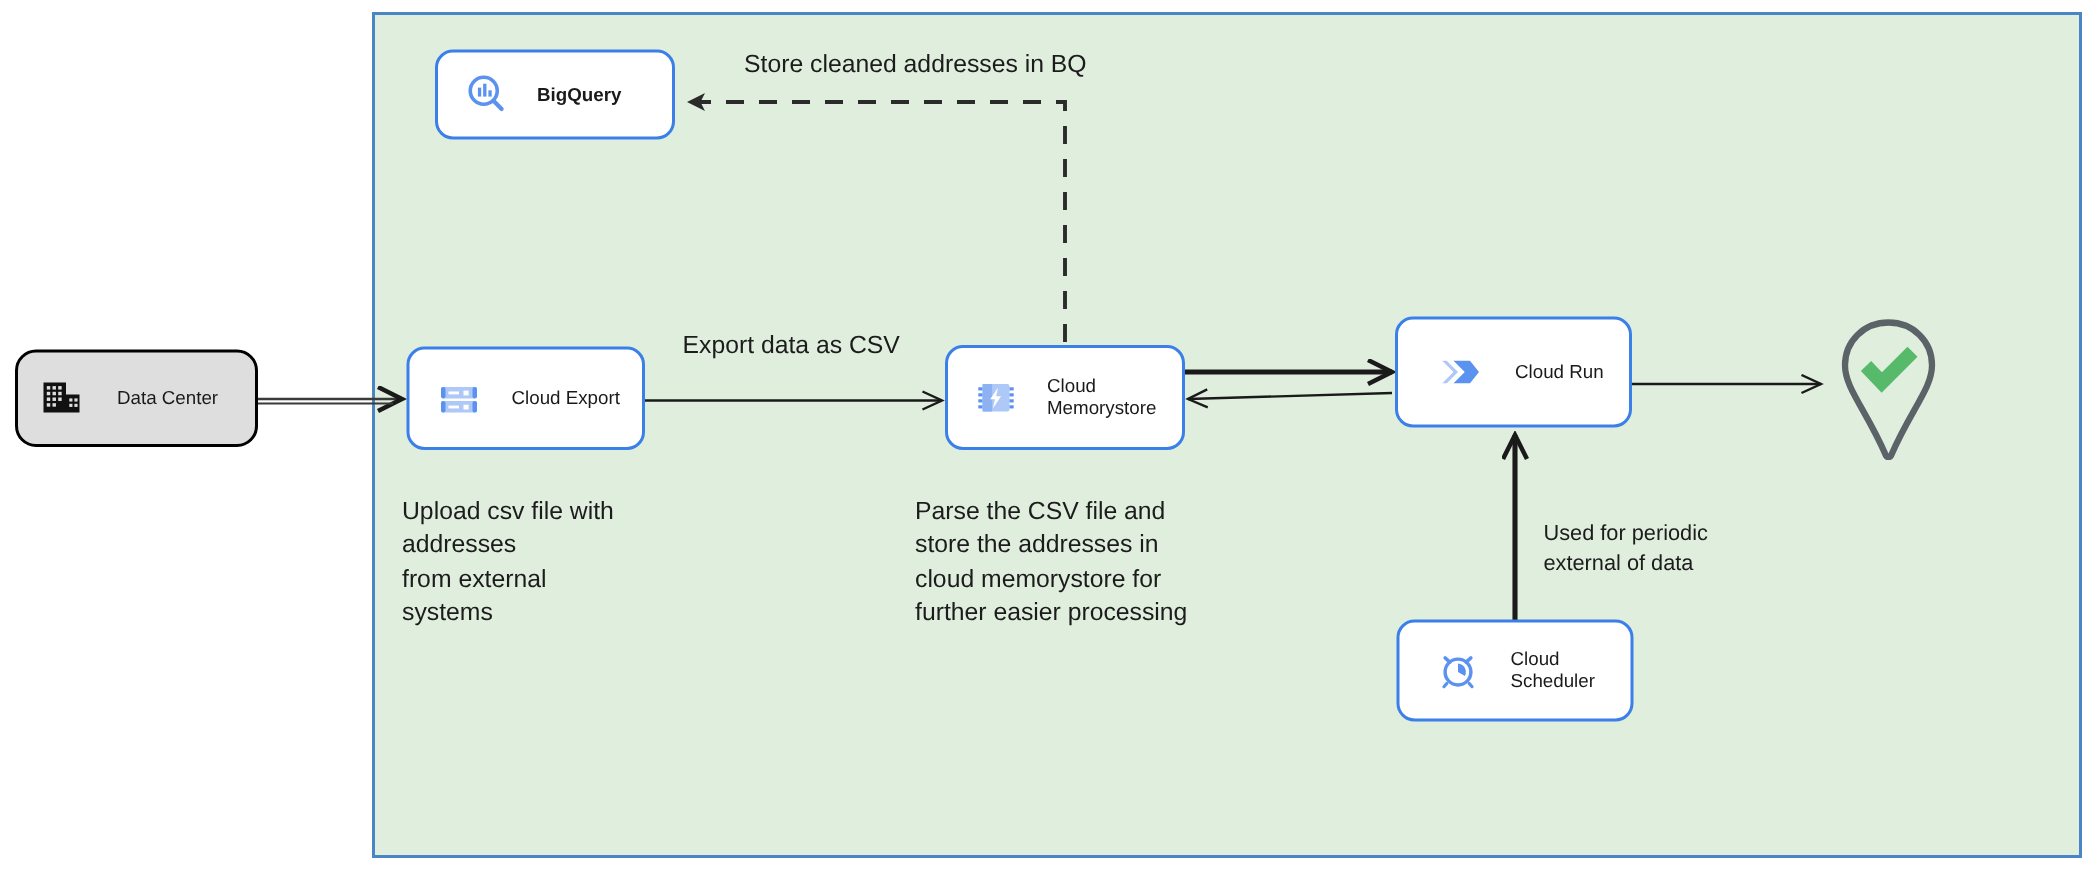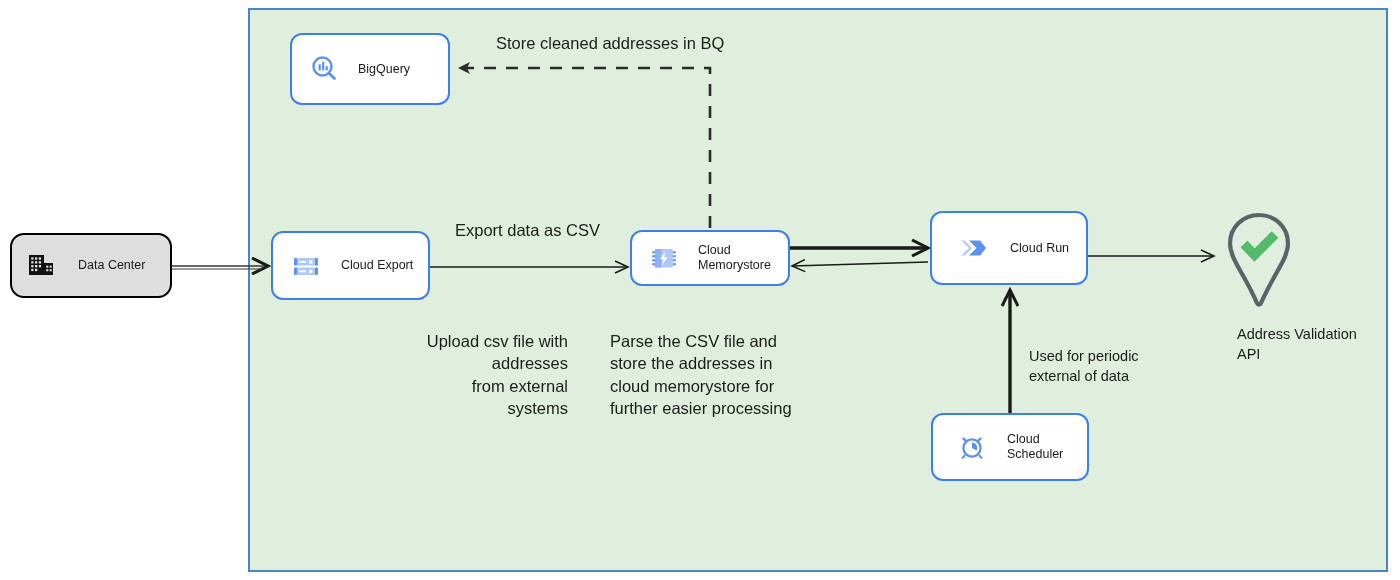--- a/index.html
+++ b/index.html
@@ -172,34 +172,34 @@
         <rect x="24" y="16.4" width="3" height="7.6" rx="1.4" fill="#5b92f0"></rect>
         <rect x="8" y="10" width="7" height="1.9" fill="#ffffff"></rect>
         <rect x="8" y="19.4" width="7" height="1.9" fill="#ffffff"></rect>
         <rect x="18" y="9.4" width="3.4" height="3.2" fill="#ffffff"></rect>
         <rect x="18" y="18.8" width="3.4" height="3.2" fill="#ffffff"></rect>
       </svg>
     </span>
     <span class="node-label" style="margin-left:20px;">Cloud Export</span>
   </div>
 
-  <div class="node gcp-node" style="left:290px; top:33px; width:160px; height:72px; padding-left:16px;">
+  <div class="node gcp-node" style="left:290px; top:33px; width:160px; height:60px; padding-left:16px;font-weight:bold;">
     <span class="node-icon">
       <svg width="32" height="32" viewBox="0 0 32 32">
         <circle cx="14.5" cy="13.5" r="9" fill="none" stroke="#5b92f0" stroke-width="2.4"></circle>
         <rect x="10.6" y="11.4" width="2.2" height="6" fill="#5b92f0"></rect>
         <rect x="14.1" y="8.8" width="2.2" height="8.6" fill="#5b92f0"></rect>
         <rect x="17.6" y="13.2" width="2.2" height="4.2" fill="#5b92f0"></rect>
         <line x1="21" y1="20.2" x2="26.4" y2="25.6" stroke="#5b92f0" stroke-width="2.8" stroke-linecap="round"></line>
       </svg>
     </span>
     <span class="node-label" style="margin-left:18px;">BigQuery</span>
   </div>
 
-  <div class="node gcp-node" style="left:630px; top:230px; width:160px; height:56px; padding-left:17px;">
+  <div class="node gcp-node" style="left:630px; top:230px; width:160px; height:70px; padding-left:17px;">
     <span class="node-icon">
       <svg width="30" height="30" viewBox="0 0 30 30">
         <g fill="#5b92f0">
           <rect x="3.2" y="8.2" width="3" height="2.1"></rect>
           <rect x="3.2" y="12.2" width="3" height="2.1"></rect>
           <rect x="3.2" y="16.2" width="3" height="2.1"></rect>
           <rect x="3.2" y="20.2" width="3" height="2.1"></rect>
           <rect x="23.8" y="8.2" width="3" height="2.1"></rect>
           <rect x="23.8" y="12.2" width="3" height="2.1"></rect>
           <rect x="23.8" y="16.2" width="3" height="2.1"></rect>
@@ -237,28 +237,26 @@
     </span>
     <span class="node-label" style="margin-left:20px;">Cloud Scheduler</span>
   </div>
 
   <div style="position:absolute; left:1218px; top:207px; width:82px; height:106px;">
     <svg width="82" height="106" viewBox="0 0 82 106">
       <path d="M41,8 C24.5,8 12,20.6 12,36.5 C12,52 26,66 39.2,96.5 C39.8,98 42.2,98 42.8,96.5 C56,66 70,52 70,36.5 C70,20.6 57.5,8 41,8 Z" fill="none" stroke="#5c6368" stroke-width="4.2" stroke-linejoin="round"></path>
       <path d="M26,37 L36.5,48 L57,27.5" fill="none" stroke="#56ba6a" stroke-width="9.5" stroke-linecap="butt" stroke-linejoin="miter"></path>
     </svg>
   </div>
-  <div class="ext-label" style="left:1237px; top:325px; width:160px;">Address Validation
-API</div>
 
   <div class="anno" style="left:496px; top:32px;">Store cleaned addresses in BQ</div>
 
   <div class="anno" style="left:455px; top:219px;">Export data as CSV</div>
 
-  <div class="anno" style="left:268px; top:330px; width:300px;text-align:right;">Upload csv file with
+  <div class="anno" style="left:268px; top:330px; width:300px;">Upload csv file with
 addresses
 from external
 systems</div>
 
   <div class="anno" style="left:610px; top:330px; width:300px;">Parse the CSV file and
 store the addresses in
 cloud  memorystore for
 further easier processing</div>
 
   <div class="anno-sm" style="left:1029px; top:347px; width:200px;">Used for periodic

